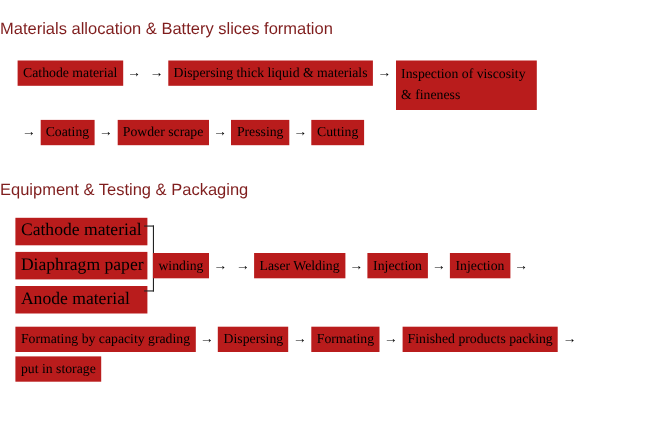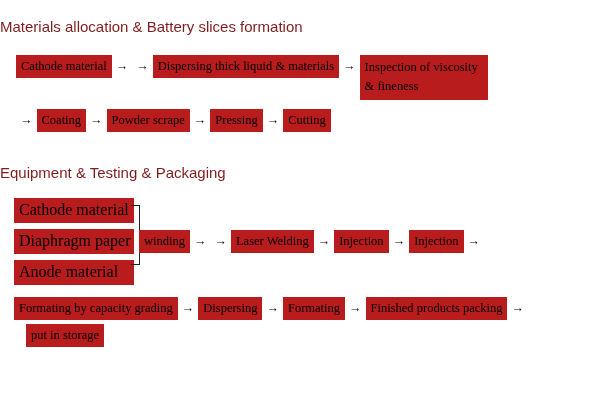--- a/index.html
+++ b/index.html
@@ -102,21 +102,20 @@
     top: 230px;
     width: 460px;
   }
   #row-2b {
     left: 14px;
     top: 297px;
     width: 580px;
   }
   #row-2b .node.lastline {
     margin-top: 4px;
-    margin-left: 12px;
   }
 </style>
 </head>
 <body>
 
 <div class="page">
 
   <div class="section-title" id="title-1">Materials allocation &amp; Battery slices formation</div>
 
   <div class="flow-row" id="row-1a">

